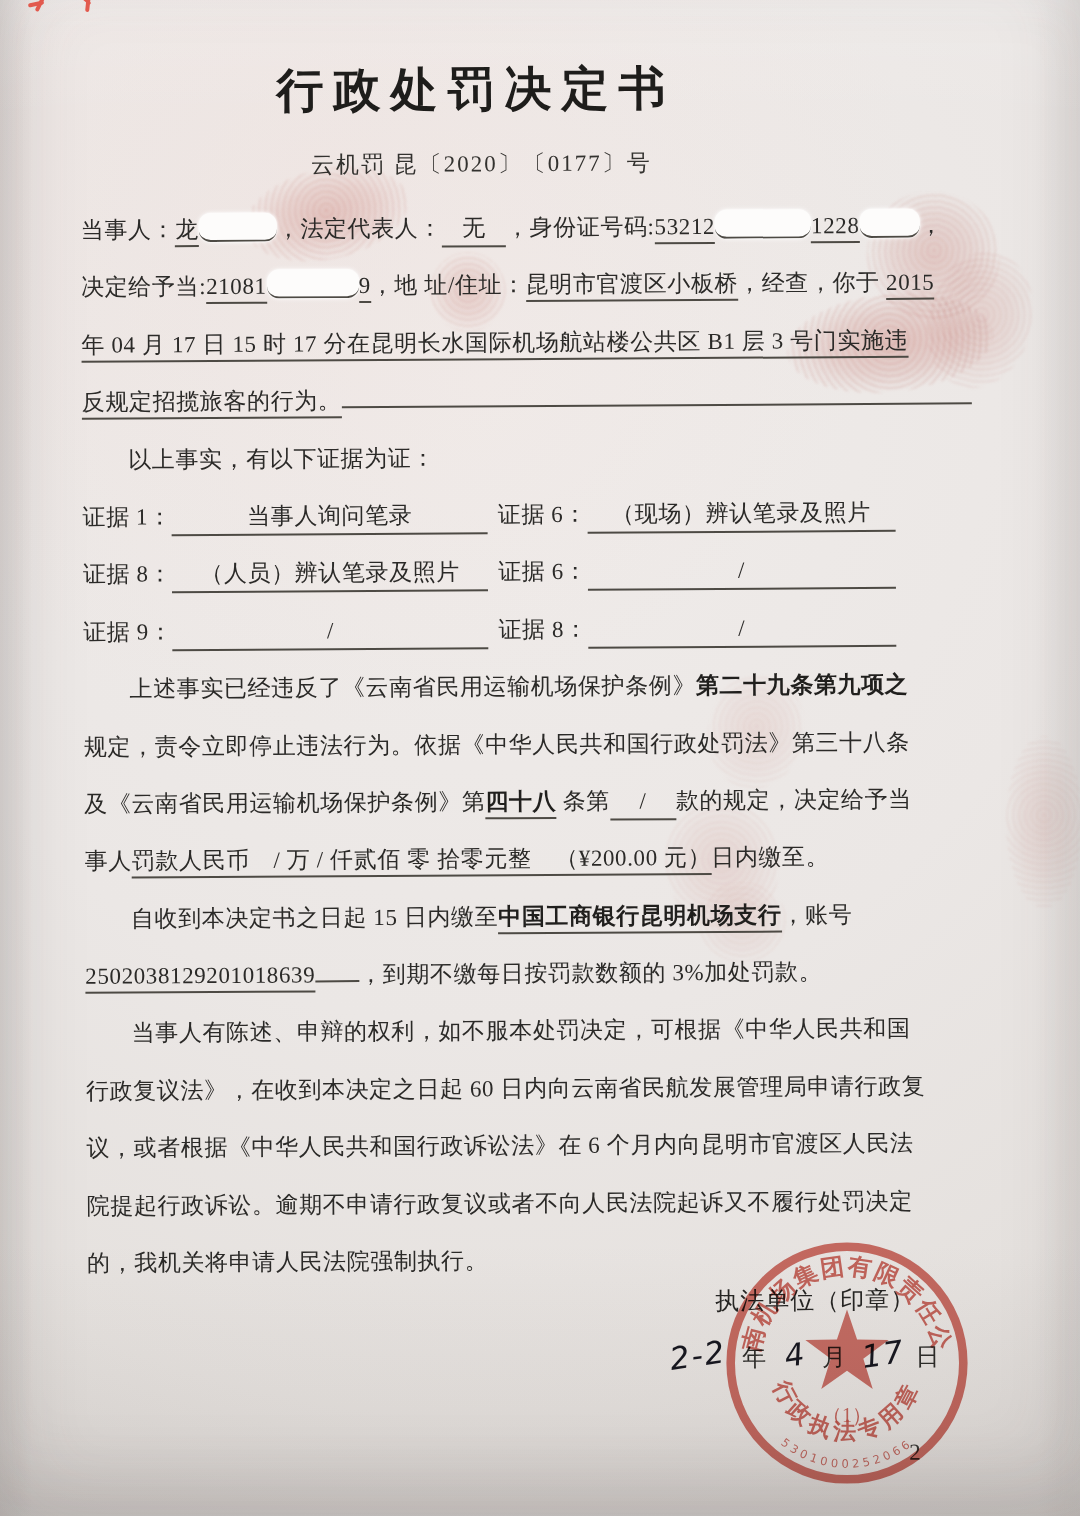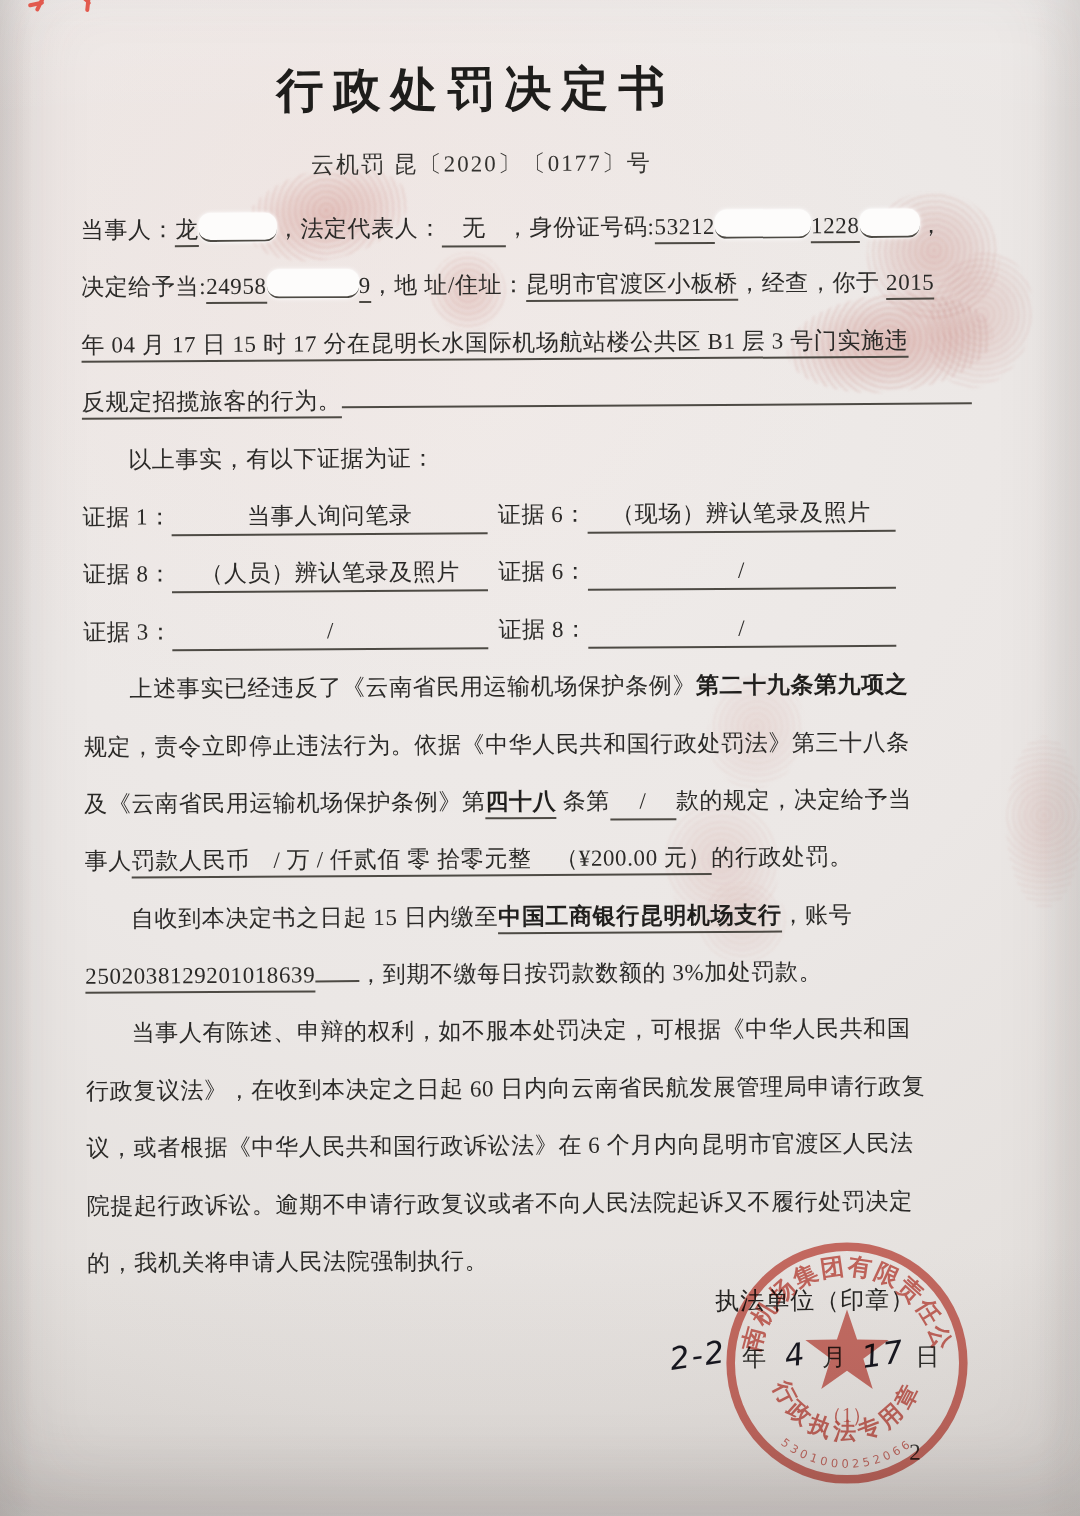--- a/index.html
+++ b/index.html
@@ -90,31 +90,31 @@
 <div class="fp" style="left:656px;top:788px;width:132px;height:152px;opacity:.30;transform:rotate(-8deg);"></div>
 <div class="fp" style="left:1000px;top:722px;width:88px;height:200px;opacity:.30;"></div>
 <div class="fp" style="left:690px;top:876px;width:104px;height:92px;opacity:.24;"></div>
 
 <div class="doc">
   <div class="title">行政处罚决定书</div>
   <div class="docnum">云机罚 昆〔2020〕〔0177〕号</div>
 
   <div class="bodylines">
       <div class="line"><span class="seg">当事人：</span><span class="seg ul">龙</span><span class="seg ul redact" style="width: 78px;"></span><span class="seg">，法定代表人：</span><span class="seg ul fixed" style="width: 64px;">无</span><span class="seg">，身份证号码:</span><span class="seg ul">53212</span><span class="seg ul redact" style="width: 96px;"></span><span class="seg ul">1228</span><span class="seg ul redact" style="width: 60px;"></span><span class="seg">，</span></div>
-      <div class="line"><span class="seg">决定给予当:</span><span class="seg ul">24958</span><span class="seg ul redact" style="width: 92px;"></span><span class="seg ul">9</span><span class="seg">，地 址/住址：</span><span class="seg ul">昆明市官渡区小板桥</span><span class="seg">，经查，你于 </span><span class="seg ul">2015</span></div>
+      <div class="line"><span class="seg">决定给予当:</span><span class="seg ul">21081</span><span class="seg ul redact" style="width: 92px;"></span><span class="seg ul">9</span><span class="seg">，地 址/住址：</span><span class="seg ul">昆明市官渡区小板桥</span><span class="seg">，经查，你于 </span><span class="seg ul">2015</span></div>
       <div class="line"><span class="seg ul">年 04 月 17 日 15 时 17 分在昆明长水国际机场航站楼公共区 B1 层 3 号门实施违</span></div>
       <div class="line"><span class="seg ul">反规定招揽旅客的行为。</span><span class="seg ul fixed" style="width: 630px;"></span></div>
       <div class="line indent"><span class="seg">以上事实，有以下证据为证：</span></div>
       <div class="line"><span class="seg">证据 1：</span><span class="seg ul fixed" style="width: 316px;">当事人询问笔录</span><span class="seg fixed" style="width: 10px;"></span><span class="seg">证据 6：</span><span class="seg ul fixed" style="width: 308px;">（现场）辨认笔录及照片</span></div>
       <div class="line"><span class="seg">证据 8：</span><span class="seg ul fixed" style="width: 316px;">（人员）辨认笔录及照片</span><span class="seg fixed" style="width: 10px;"></span><span class="seg">证据 6：</span><span class="seg ul fixed" style="width: 308px;">/</span></div>
-      <div class="line"><span class="seg">证据 3：</span><span class="seg ul fixed" style="width: 316px;">/</span><span class="seg fixed" style="width: 10px;"></span><span class="seg">证据 8：</span><span class="seg ul fixed" style="width: 308px;">/</span></div>
+      <div class="line"><span class="seg">证据 9：</span><span class="seg ul fixed" style="width: 316px;">/</span><span class="seg fixed" style="width: 10px;"></span><span class="seg">证据 8：</span><span class="seg ul fixed" style="width: 308px;">/</span></div>
       <div class="line indent"><span class="seg">上述事实已经违反了《云南省民用运输机场保护条例》</span><span class="seg bold">第二十九条第九项之</span></div>
       <div class="line"><span class="seg">规定，责令立即停止违法行为。依据《中华人民共和国行政处罚法》第三十八条</span></div>
       <div class="line"><span class="seg">及《云南省民用运输机场保护条例》第</span><span class="seg ul bold">四十八</span><span class="seg"> 条第</span><span class="seg ul fixed" style="width: 66px;">/</span><span class="seg">款的规定，决定给予当</span></div>
-      <div class="line"><span class="seg">事人</span><span class="seg ul">罚款人民币　/ 万 / 仟贰佰 零 拾零元整　（¥200.00 元）</span><span class="seg">的行政处罚。</span></div>
+      <div class="line"><span class="seg">事人</span><span class="seg ul">罚款人民币　/ 万 / 仟贰佰 零 拾零元整　（¥200.00 元）</span><span class="seg">日内缴至。</span></div>
       <div class="line indent"><span class="seg">自收到本决定书之日起 15 日内缴至</span><span class="seg ul bold">中国工商银行昆明机场支行</span><span class="seg">，账号</span></div>
       <div class="line"><span class="seg ul">2502038129201018639</span><span class="seg ul fixed" style="width: 44px;"></span><span class="seg">，到期不缴每日按罚款数额的 3%加处罚款。</span></div>
       <div class="line indent"><span class="seg">当事人有陈述、申辩的权利，如不服本处罚决定，可根据《中华人民共和国</span></div>
       <div class="line"><span class="seg">行政复议法》，在收到本决定之日起 60 日内向云南省民航发展管理局申请行政复</span></div>
       <div class="line"><span class="seg">议，或者根据《中华人民共和国行政诉讼法》在 6 个月内向昆明市官渡区人民法</span></div>
       <div class="line"><span class="seg">院提起行政诉讼。逾期不申请行政复议或者不向人民法院起诉又不履行处罚决定</span></div>
       <div class="line"><span class="seg">的，我机关将申请人民法院强制执行。</span></div>
     </div>
 
   <div class="unit-label">执法单位（印章）</div>

